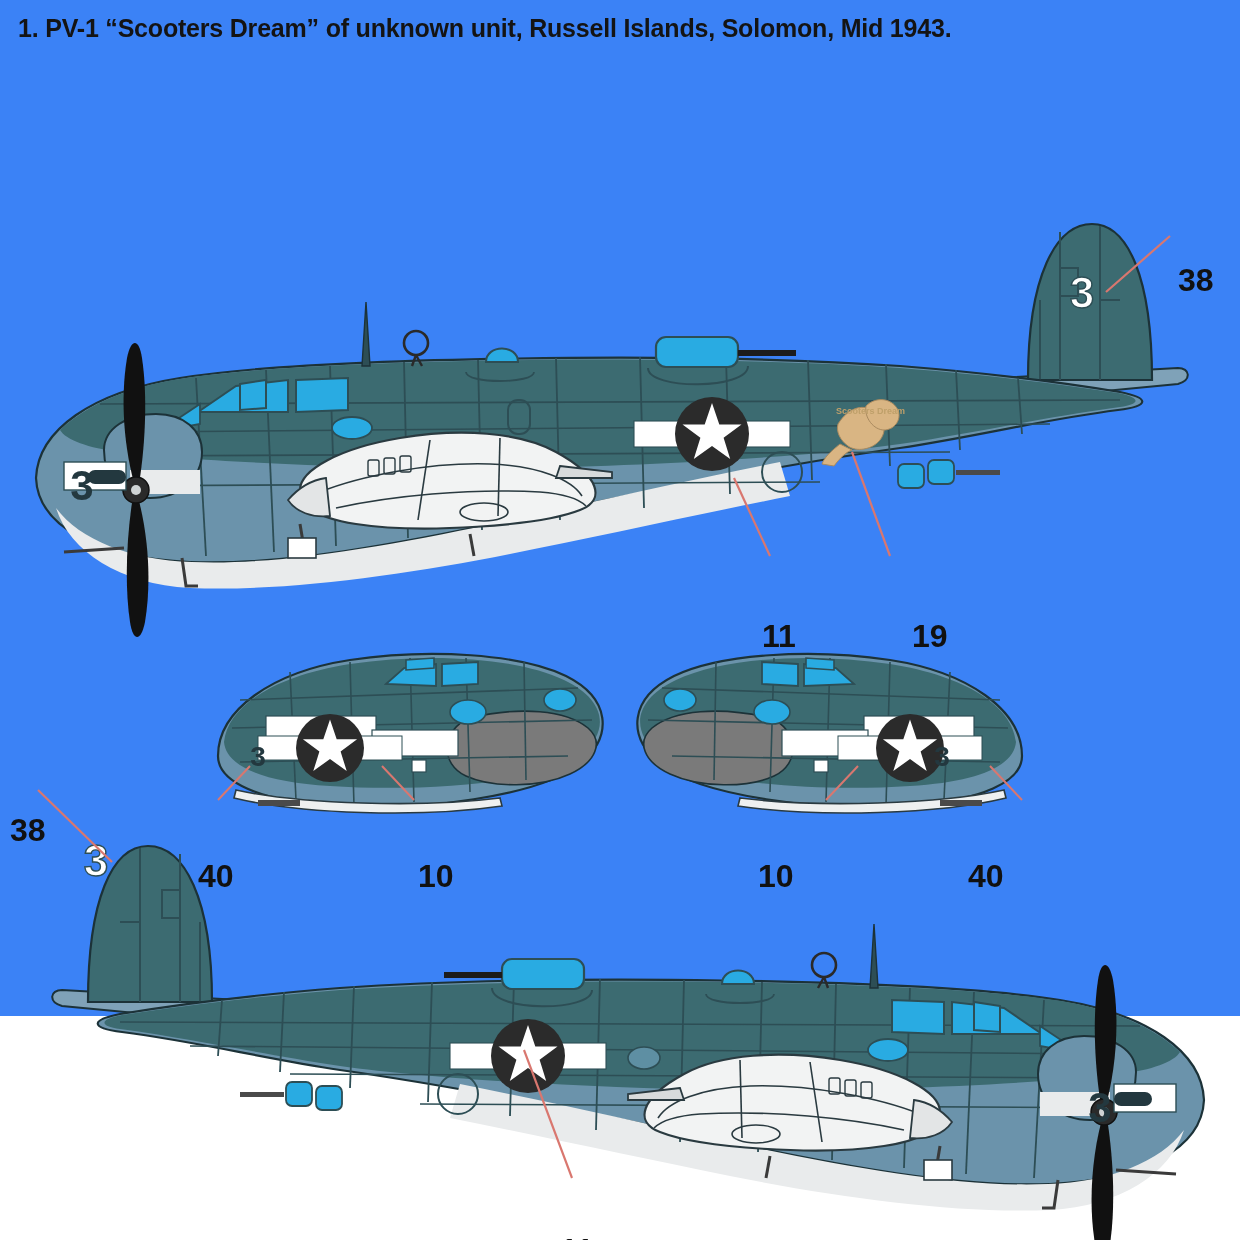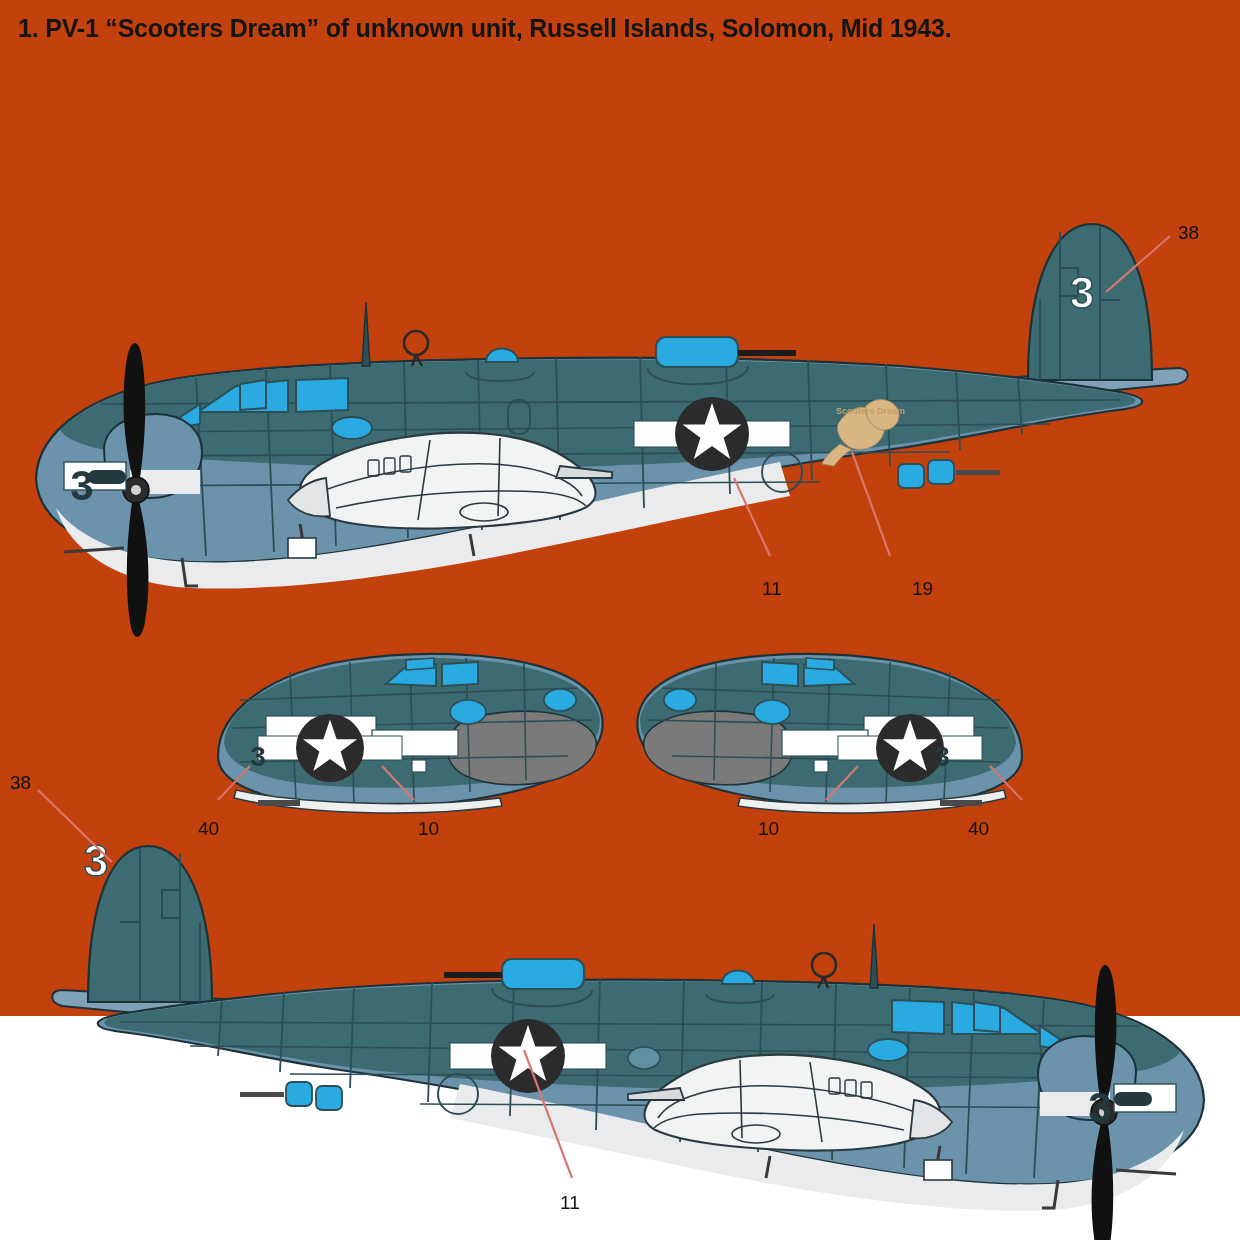--- a/index.html
+++ b/index.html
@@ -1,28 +1,28 @@
 <!DOCTYPE html>
 <html><head>
 <meta charset="utf-8">
 <title>PV-1 Scooters Dream Profile</title>
 <style>
   html,body{margin:0;padding:0;background:#ffffff;}
   body{width:1240px;height:1240px;position:relative;overflow:hidden;
        font-family:"Liberation Sans","DejaVu Sans",sans-serif;}
-  #sheet{position:absolute;left:0;top:0;width:1240px;height:1016px;background:#c2410c;}
+  #sheet{position:absolute;left:0;top:0;width:1240px;height:1016px;background:#3b82f6;}
 
   .title{position:absolute;left:18px;top:14px;font-size:25px;font-weight:bold;
          color:#141414;letter-spacing:-0.2px;white-space:nowrap;}
 
   svg.art{position:absolute;left:0;top:0;width:1240px;height:1240px;
           overflow:visible;pointer-events:none;}
 
-  .callout{position:absolute;font-size:19px;font-weight:normal;color:#111;
-           letter-spacing:0px;}
+  .callout{position:absolute;font-size:32px;font-weight:bold;color:#111;
+           letter-spacing:0px;margin-top:40px;}
 </style>
 </head>
 <body>
 
 <div id="sheet">
 
   <div class="title">1. PV-1 “Scooters Dream” of unknown unit, Russell Islands, Solomon, Mid 1943.</div>
 
   <svg class="art" viewBox="0 0 1240 1240">
     <defs>

